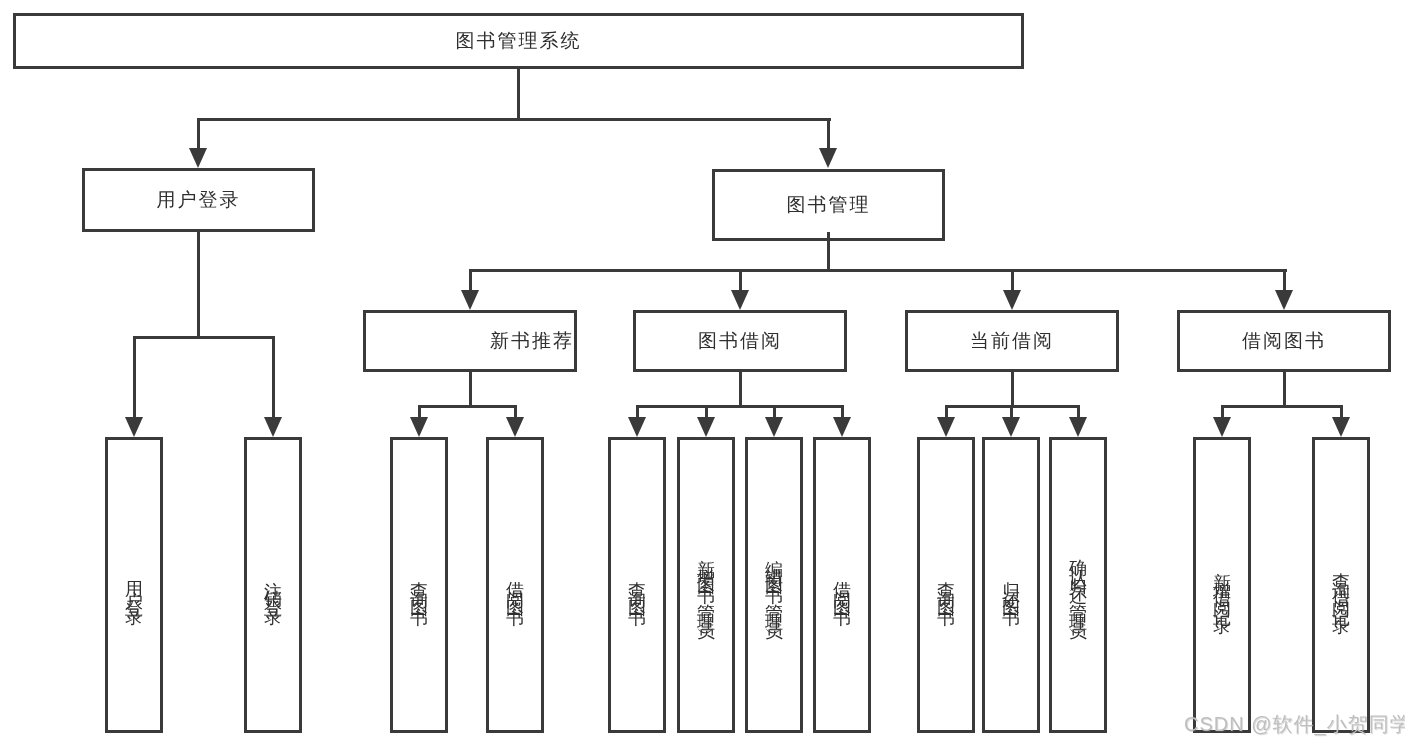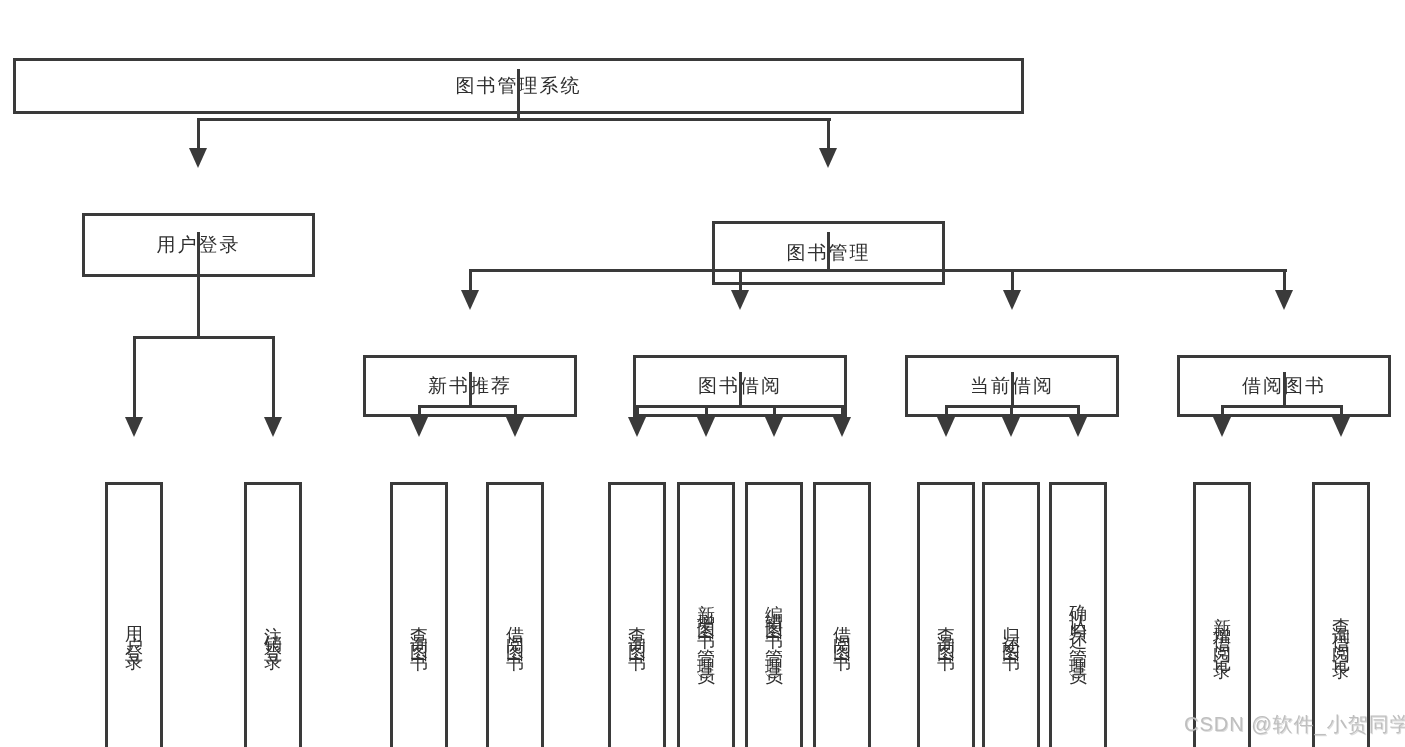--- a/index.html
+++ b/index.html
@@ -13,21 +13,20 @@
     overflow: hidden;
   }
   .box {
     position: absolute;
     background: #ffffff;
     border: 3px solid #3a3a3a;
     box-sizing: border-box;
     display: flex;
     align-items: center;
     justify-content: center;
-    margin-top: 45px;
   }
   .box-label {
     font-size: 19px;
     letter-spacing: 2px;
     white-space: nowrap;
   }
   .leaf-label {
     writing-mode: vertical-rl;
     text-orientation: mixed;
     font-size: 18px;
@@ -70,25 +69,25 @@
 <div id="canvas">
 
   <div class="box" style="left:13px; top:13px; width:1011px; height:56px;">
     <span class="box-label">图书管理系统</span>
   </div>
 
   <div class="box" style="left:82px; top:168px; width:233px; height:64px;">
     <span class="box-label">用户登录</span>
   </div>
 
-  <div class="box" style="left:712px; top:176px; width:233px; height:64px;">
+  <div class="box" style="left:712px; top:169px; width:233px; height:72px;">
     <span class="box-label">图书管理</span>
   </div>
 
-  <div class="box" style="left:363px; top:310px; width:214px; height:62px;">
+  <div class="box" style="left:363px; top:310px; width:214px; height:62px;justify-content:flex-end;">
     <span class="box-label">新书推荐</span>
   </div>
 
   <div class="box" style="left:905px; top:310px; width:214px; height:62px;">
     <span class="box-label">当前借阅</span>
   </div>
 
   <div class="box" style="left:633px; top:310px; width:214px; height:62px;">
     <span class="box-label">图书借阅</span>
   </div>

